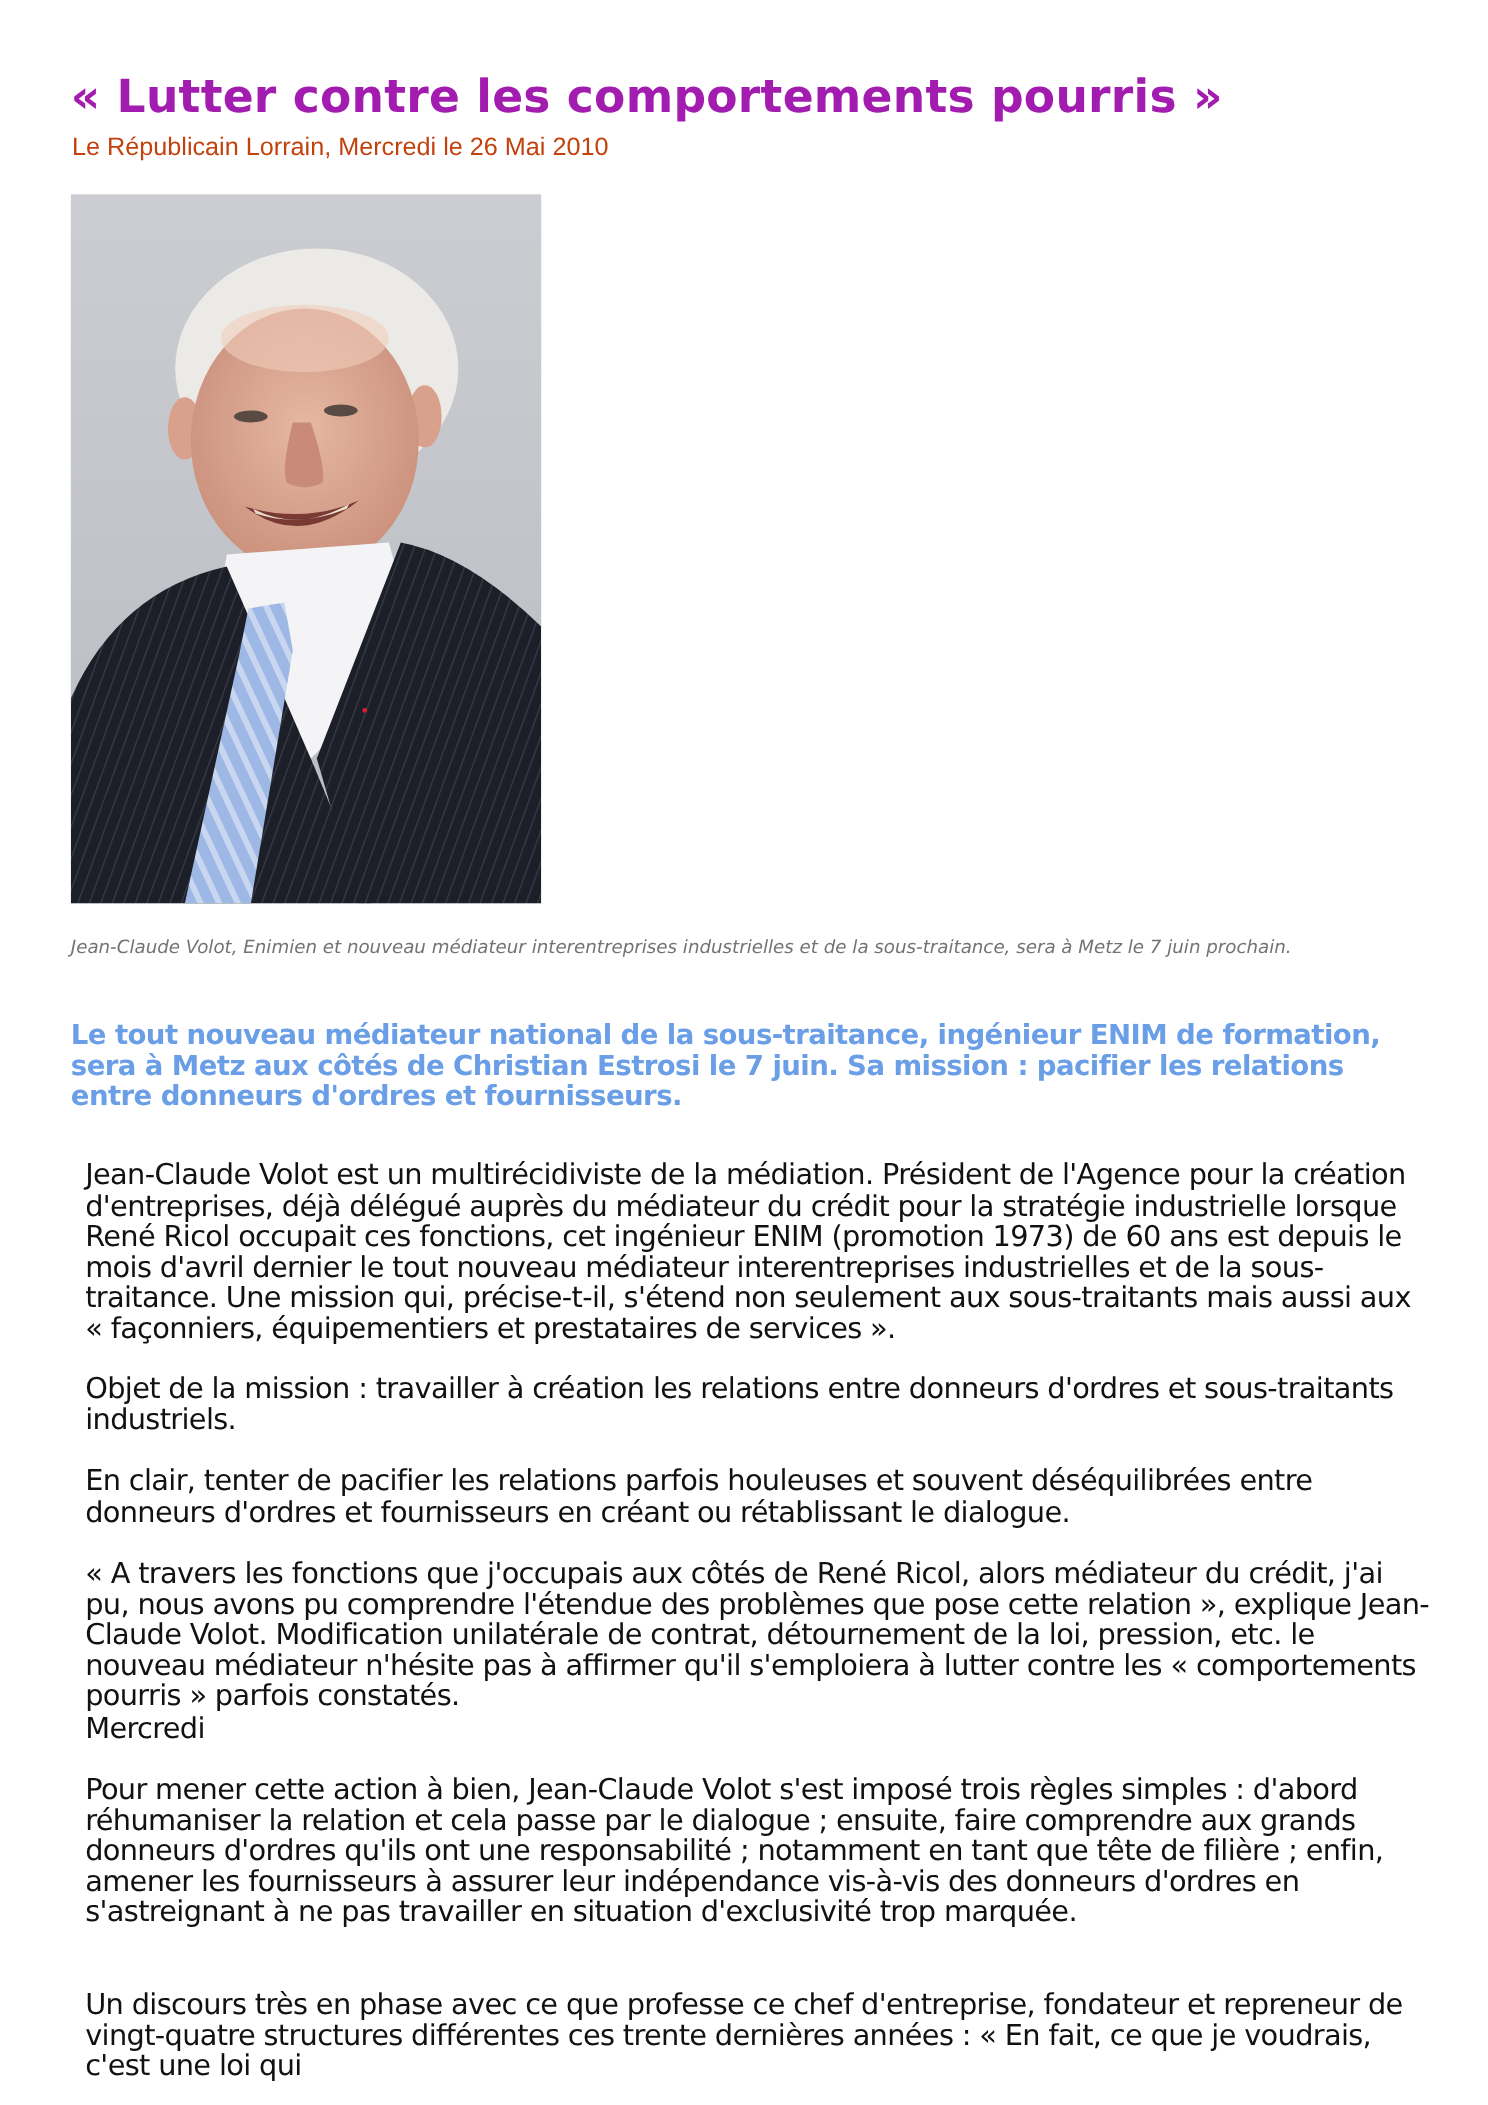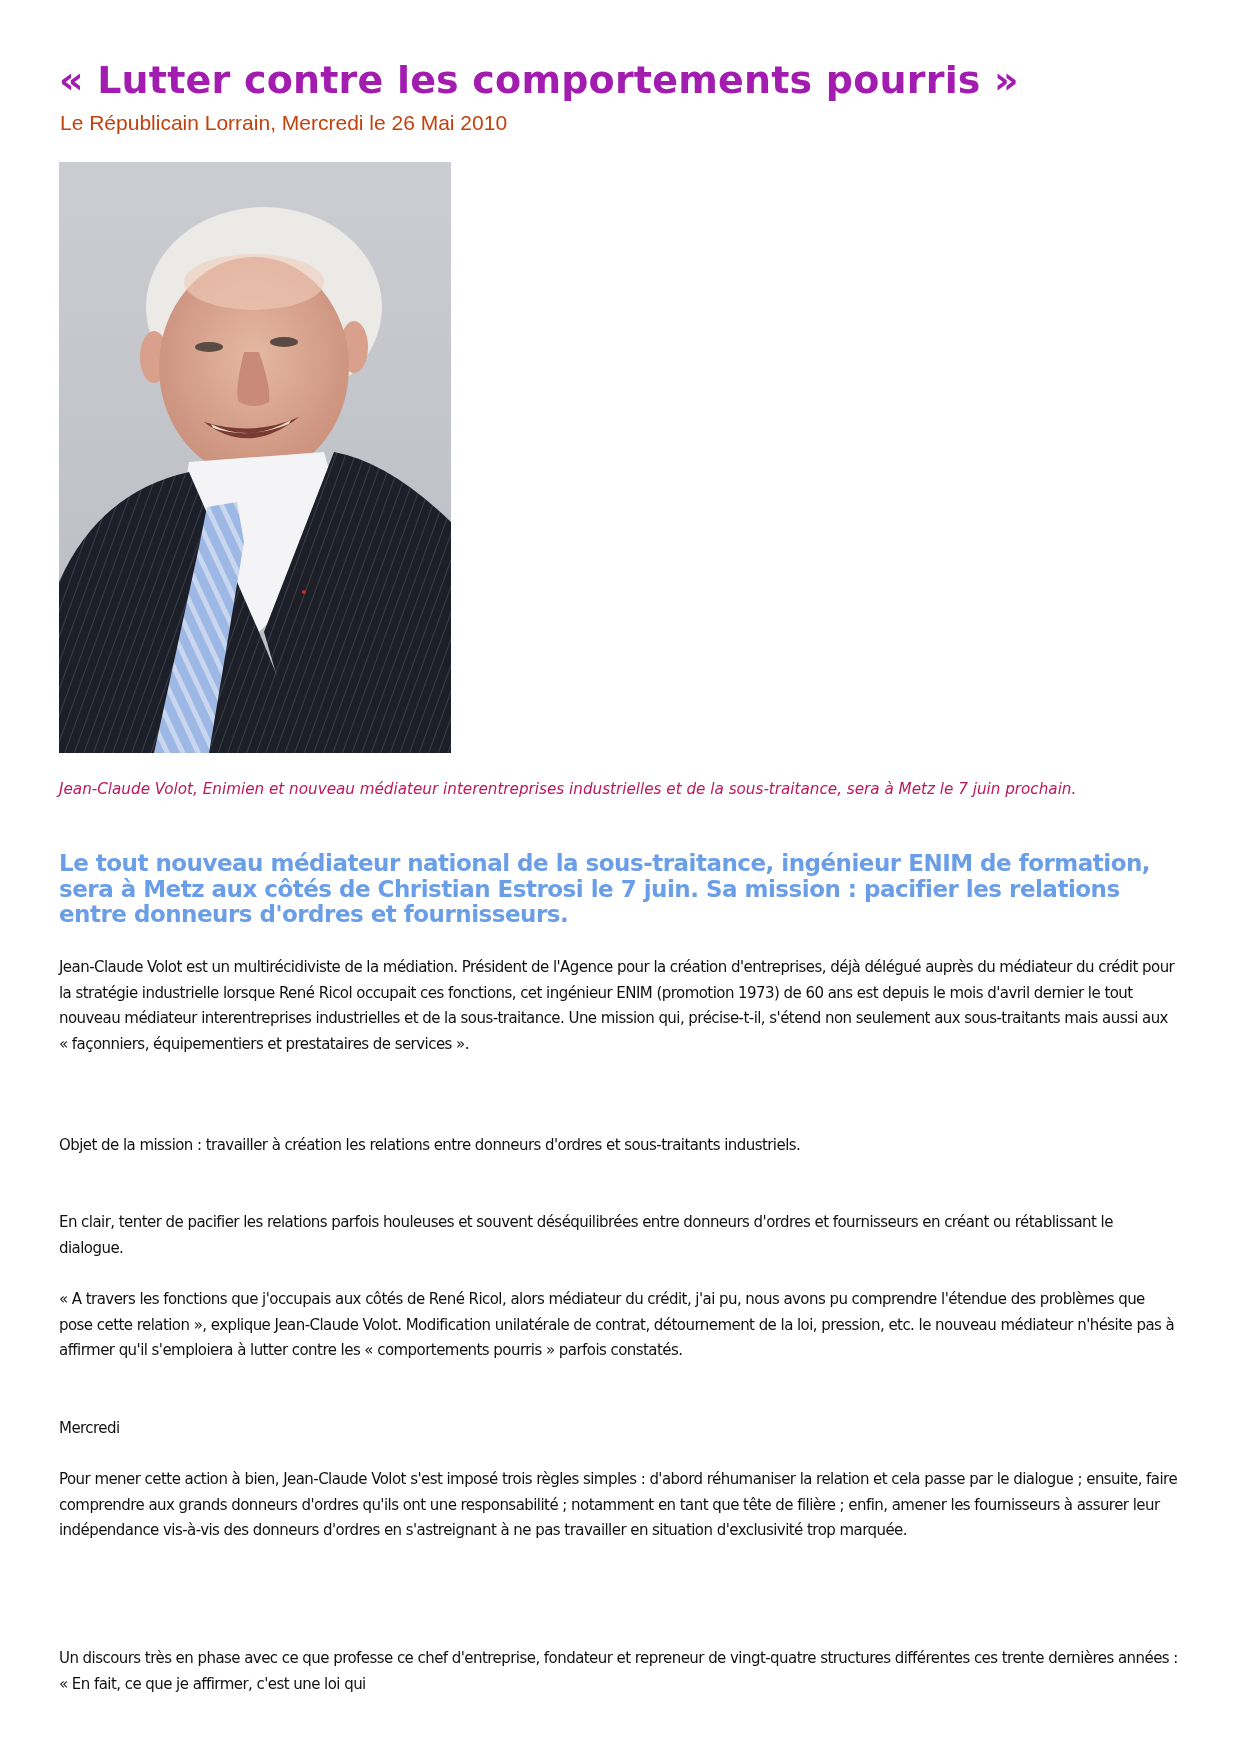--- a/index.html
+++ b/index.html
@@ -14,31 +14,31 @@
       position: absolute; left: 1px; top: 111px;
       font-family: "Liberation Sans", sans-serif; font-size: 21px; color: #c2410c; white-space: nowrap;
     }
     .photo {
       position: absolute; left: 0; top: 162px; width: 392px; height: 591px; overflow: hidden;
       background: linear-gradient(180deg, #c9cbd0 0%, #c3c5ca 60%, #b9bcc2 100%);
     }
     .photo svg { display: block; }
     .caption {
       position: absolute; left: 0; top: 779px; width: 1110px;
-      font-family: "DejaVu Sans", sans-serif; font-style: italic; font-size: 15.2px; line-height: 20px; color: #be185d;
+      font-family: "DejaVu Sans", sans-serif; font-style: italic; font-size: 15.2px; line-height: 20px; color: #737373;
     }
     .lead {
       position: absolute; left: 0; top: 851px; width: 1120px;
       font-family: "DejaVu Sans", sans-serif; font-weight: bold; font-size: 23px; line-height: 25.5px; color: #6a9ee6;
       letter-spacing: -0.5px;
     }
     .body-p {
       position: absolute; left: 0; width: 1120px;
-      font-family: "DejaVu Sans", sans-serif; font-size: 15px; line-height: 25.5px; color: #111;
-      letter-spacing: -0.55px; margin: 0;
+      font-family: "DejaVu Sans", sans-serif; font-size: 24px; line-height: 25.5px; color: #111;
+      letter-spacing: -0.55px; margin: 12px;
     }
   </style>
 </head>
 <body>
 
 <div class="page">
   <div class="title">« Lutter contre les comportements pourris »</div>
   <div class="subtitle">Le Républicain Lorrain, Mercredi le 26 Mai 2010</div>
 
   <div class="photo">
@@ -94,14 +94,14 @@
   <div class="caption">Jean-Claude Volot, Enimien et nouveau médiateur interentreprises industrielles et de la sous-traitance, sera à Metz le 7 juin prochain.</div>
 
   <div class="lead">Le tout nouveau médiateur national de la sous-traitance, ingénieur ENIM de formation, sera à Metz aux côtés de Christian Estrosi le 7 juin. Sa mission : pacifier les relations entre donneurs d'ordres et fournisseurs.</div>
 
   <p class="body-p" style="top:955px;">Jean-Claude Volot est un multirécidiviste de la médiation. Président de l'Agence pour la création d'entreprises, déjà délégué auprès du médiateur du crédit pour la stratégie industrielle lorsque René Ricol occupait ces fonctions, cet ingénieur ENIM (promotion 1973) de 60 ans est depuis le mois d'avril dernier le tout nouveau médiateur interentreprises industrielles et de la sous-traitance. Une mission qui, précise-t-il, s'étend non seulement aux sous-traitants mais aussi aux « façonniers, équipementiers et prestataires de services ».</p>
   <p class="body-p" style="top:1133px;">Objet de la mission : travailler à création les relations entre donneurs d'ordres et sous-traitants industriels.</p>
   <p class="body-p" style="top:1210px;">En clair, tenter de pacifier les relations parfois houleuses et souvent déséquilibrées entre donneurs d'ordres et fournisseurs en créant ou rétablissant le dialogue.</p>
   <p class="body-p" style="top:1287px;">« A travers les fonctions que j'occupais aux côtés de René Ricol, alors médiateur du crédit, j'ai pu, nous avons pu comprendre l'étendue des problèmes que pose cette relation », explique Jean-Claude Volot. Modification unilatérale de contrat, détournement de la loi, pression, etc. le nouveau médiateur n'hésite pas à affirmer qu'il s'emploiera à lutter contre les « comportements pourris » parfois constatés.</p>
   <p class="body-p" style="top:1416px;">Mercredi</p>
   <p class="body-p" style="top:1467px;">Pour mener cette action à bien, Jean-Claude Volot s'est imposé trois règles simples : d'abord réhumaniser la relation et cela passe par le dialogue ; ensuite, faire comprendre aux grands donneurs d'ordres qu'ils ont une responsabilité ; notamment en tant que tête de filière ; enfin, amener les fournisseurs à assurer leur indépendance vis-à-vis des donneurs d'ordres en s'astreignant à ne pas travailler en situation d'exclusivité trop marquée.</p>
-  <p class="body-p" style="top:1646px;">Un discours très en phase avec ce que professe ce chef d'entreprise, fondateur et repreneur de vingt-quatre structures différentes ces trente dernières années : « En fait, ce que je affirmer, c'est une loi qui</p>
+  <p class="body-p" style="top:1646px;">Un discours très en phase avec ce que professe ce chef d'entreprise, fondateur et repreneur de vingt-quatre structures différentes ces trente dernières années : « En fait, ce que je voudrais, c'est une loi qui</p>
 </div>
 
 </body></html>

